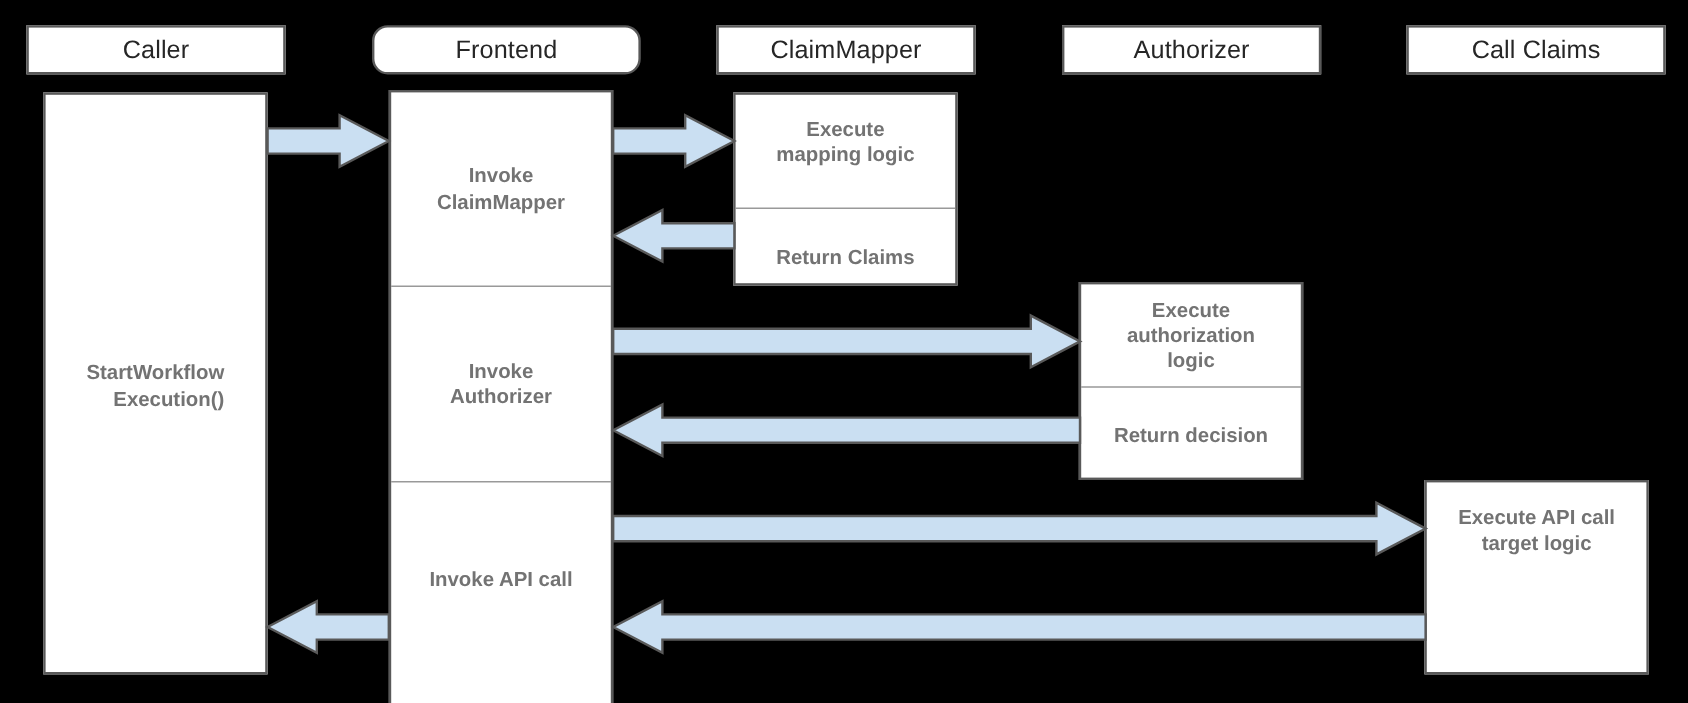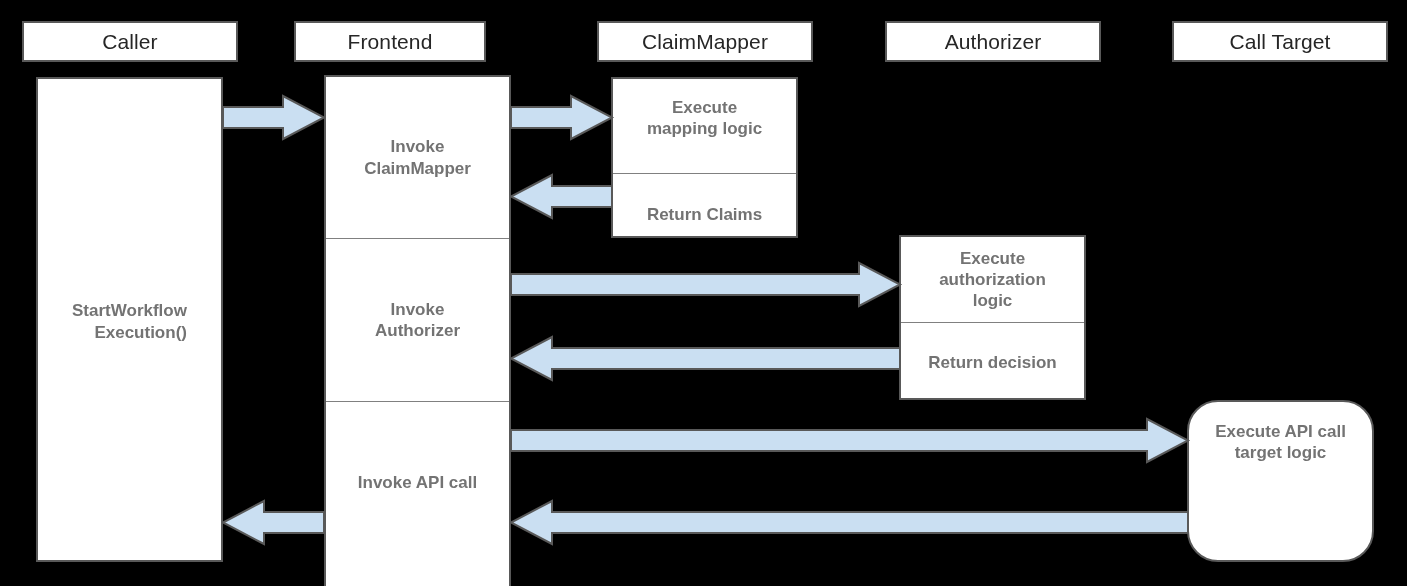--- a/index.html
+++ b/index.html
@@ -68,34 +68,34 @@
 </style>
 </head>
 <body>
 
 <div id="canvas">
 
   <div class="lifeline-header" style="left:22px; top:21px; width:216px; height:41px;">
     <span>Caller</span>
   </div>
 
-  <div class="lifeline-header" style="left:294px; top:21px; width:192px; height:41px;">
+  <div class="lifeline-header" style="left:310px; top:21px; width:224px; height:41px;border-radius:13px;">
     <span>Frontend</span>
   </div>
 
   <div class="lifeline-header" style="left:597px; top:21px; width:216px; height:41px;">
     <span>ClaimMapper</span>
   </div>
 
   <div class="lifeline-header" style="left:885px; top:21px; width:216px; height:41px;">
     <span>Authorizer</span>
   </div>
 
   <div class="lifeline-header" style="left:1172px; top:21px; width:216px; height:41px;">
-    <span>Call Target</span>
+    <span>Call Claims</span>
   </div>
 
   <div class="activation" style="left:36px; top:77px; width:187px; height:485px;">
     <div class="act-seg" style="top:0; height:485px;text-align:right;">StartWorkflow<br>Execution()</div>
   </div>
 
   <div class="activation" style="left:324px; top:75px; width:187px; height:552px;">
     <div class="act-seg" style="top:0; height:161px;">Invoke<br>ClaimMapper</div>
     <div class="act-seg divider-top" style="top:161px; height:163px;">Invoke<br>Authorizer</div>
     <div class="act-seg divider-top" style="top:324px; height:163px;">Invoke API call</div>
@@ -104,21 +104,21 @@
   <div class="activation" style="left:611px; top:77px; width:187px; height:161px;">
     <div class="act-seg" style="top:0; height:78px;">Execute<br>mapping logic</div>
     <div class="act-seg divider-top" style="top:94px; height:83px;">Return Claims</div>
   </div>
 
   <div class="activation" style="left:899px; top:235px; width:187px; height:165px;">
     <div class="act-seg" style="top:0; height:85px;">Execute<br>authorization<br>logic</div>
     <div class="act-seg divider-top" style="top:85px; height:80px;">Return decision</div>
   </div>
 
-  <div class="activation" style="left:1187px; top:400px; width:187px; height:162px;border-radius:31px;">
+  <div class="activation" style="left:1187px; top:400px; width:187px; height:162px;">
     <div class="act-seg" style="top:0; height:80px;">Execute API call<br>target logic</div>
   </div>
 
   <div class="arrow" style="left:223px; top:96px; width:101px; height:43px;">
     <svg width="101" height="43" viewBox="0 0 101 43">
       <polygon points="0,11 60,11 60,0 101,21.5 60,43 60,32 0,32" fill="#cadff2" stroke="#595959" stroke-width="2" stroke-linejoin="miter"></polygon>
     </svg>
   </div>
 
   <div class="arrow" style="left:511px; top:96px; width:101px; height:43px;">

